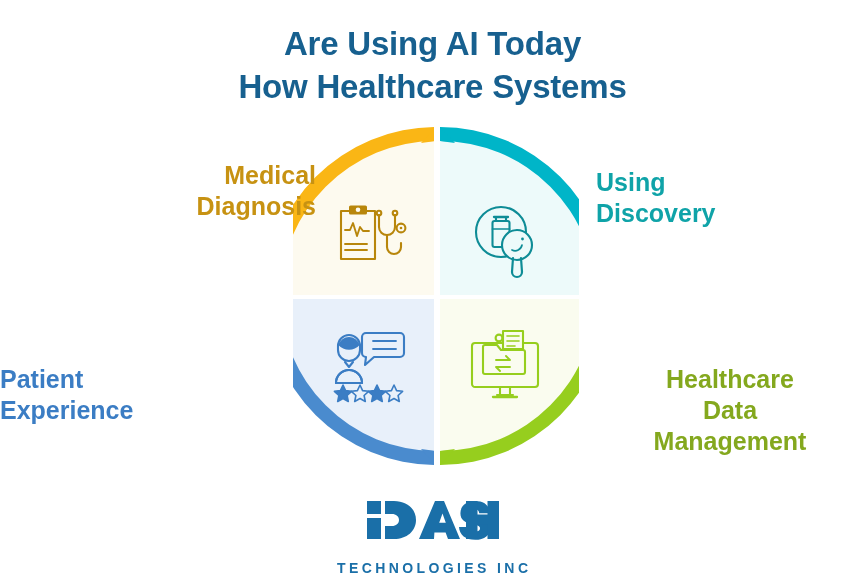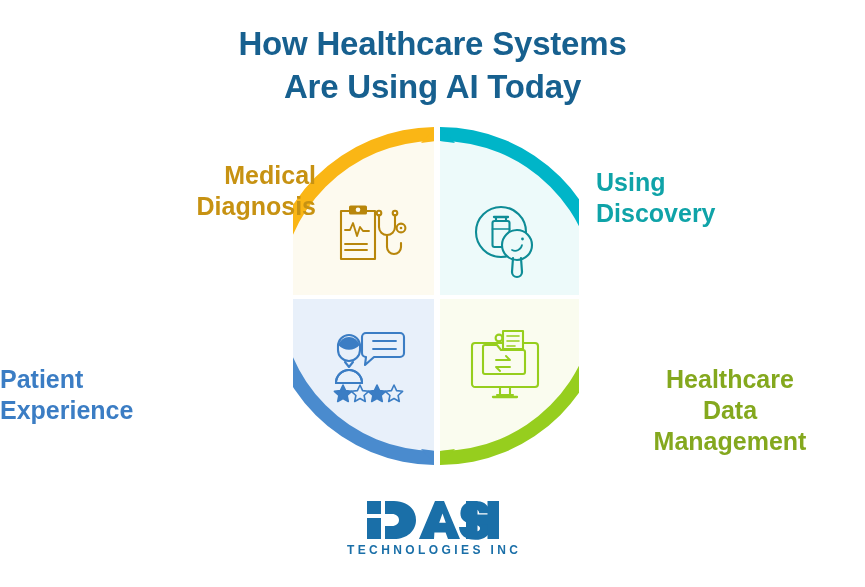--- a/index.html
+++ b/index.html
@@ -83,34 +83,34 @@
   #logo {
     position: absolute;
     left: 0;
     top: 500px;
     width: 865px;
     text-align: center;
   }
   #logo-mark { display: block; margin: 0 auto; }
   #logo-sub {
     display: block;
-    margin-top: 3px;
+    margin-top: 20px;
     color: #1A6FA8;
-    font-size: 12px;
+    font-size: 14px;
     font-weight: bold;
     letter-spacing: 3.4px;
     text-indent: 3.4px;
   }
 </style>
 </head>
 <body>
 
 <div id="title">
+  <span class="tline">Are Using AI Today</span>
   <span class="tline">How Healthcare Systems</span>
-  <span class="tline">Are Using AI Today</span>
 </div>
 
 <div id="diagram">
   <svg viewBox="0 0 286 350" xmlns="http://www.w3.org/2000/svg">
     <defs>
 
       <clipPath id="clipTL">
           <rect x="0" y="0" width="141" height="174"></rect>
         </clipPath>
       <clipPath id="clipTR">

